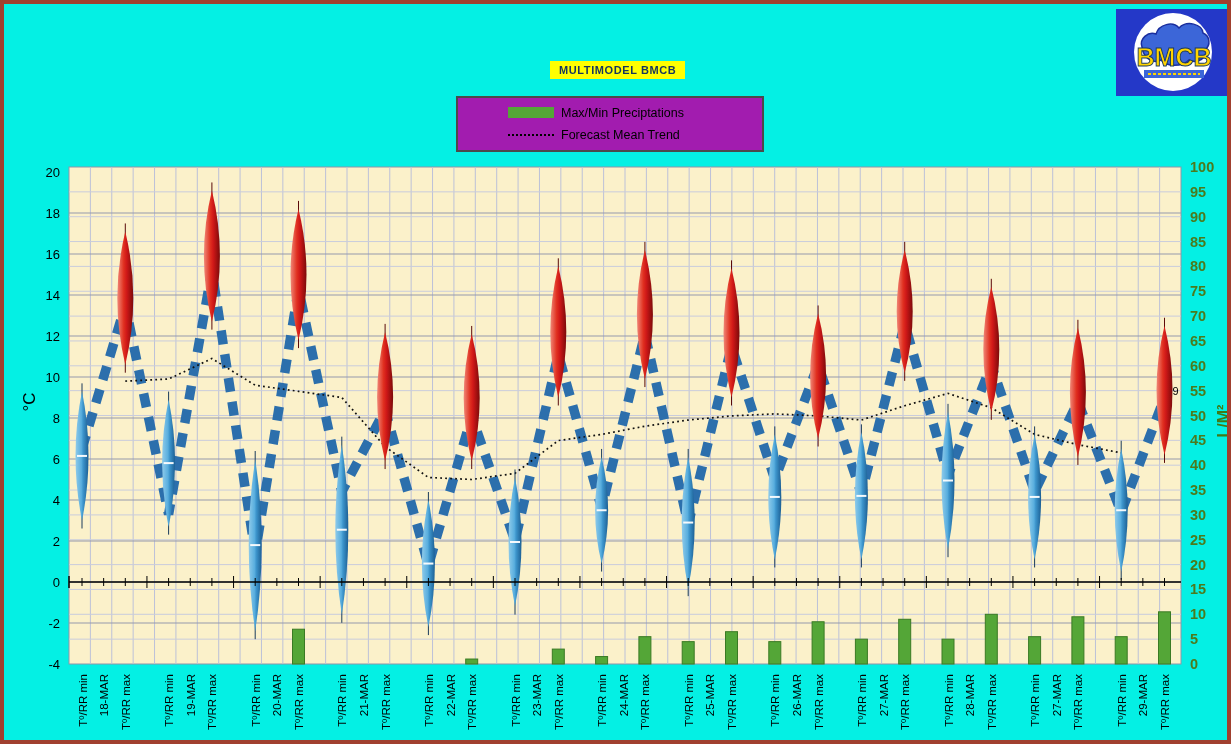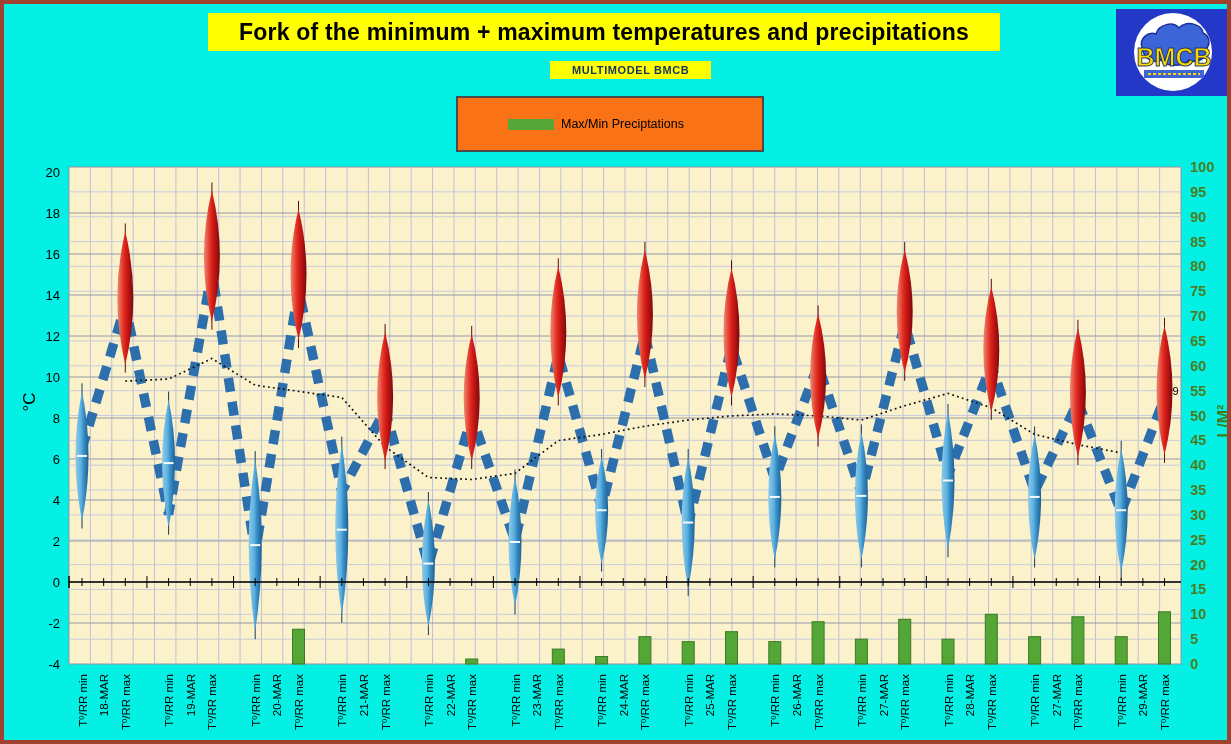--- a/index.html
+++ b/index.html
@@ -8,26 +8,26 @@
     background:#04F0E4; border:4px solid #A0402F; overflow:hidden;
     font-family:"Liberation Sans", sans-serif;
   }
   .chart-svg { position:absolute; left:0; top:0; width:1223px; height:736px; }
   .title-box {
     position:absolute; left:204px; top:9px; width:792px; height:38px;
     background:#FFFF00; display:flex; align-items:center; justify-content:center;
     font-size:23px; font-weight:bold; color:#000; letter-spacing:0.2px;
   }
   .subtitle-box {
-    position:absolute; left:546px; top:57px; padding:3px 22px;
+    position:absolute; left:546px; top:57px; padding:3px 9px;
     background:#FFFF00; color:#17365D; font-size:11px; font-weight:bold; letter-spacing:0.6px;
   }
   .legend-box {
     position:absolute; left:452px; top:92px; width:308px; height:56px;
-    background:#f97316; border:2px solid #4a4a4a; box-sizing:border-box;
+    background:#a21caf; border:2px solid #4a4a4a; box-sizing:border-box;
     display:flex; flex-direction:column; justify-content:space-evenly; padding-left:50px;
   }
   .legend-row { display:flex; align-items:center; height:16px; }
   .legend-swatch { width:46px; margin-right:7px; flex:none; }
   .sw-precip { height:11px; background:#54A637; }
   .sw-fork   { height:9px;  background:repeating-linear-gradient(90deg,#2C6FAC 0 8px, rgba(0,0,0,0) 8px 12px); }
   .sw-trend  { height:0; border-top:2px dotted #000; }
   .legend-label { font-size:12.5px; color:#000; white-space:nowrap; }
   .unit-c {
     position:absolute; left:6px; top:388px; width:40px; text-align:center;
@@ -413,28 +413,31 @@
         <text transform="translate(1035.1 670) rotate(-90)" text-anchor="end" font-size="11.5" fill="#000000" font-family="Liberation Sans, sans-serif">Tº/RR min</text>
         <text transform="translate(1056.75 670) rotate(-90)" text-anchor="end" font-size="11.5" fill="#000000" font-family="Liberation Sans, sans-serif">27-MAR</text>
         <text transform="translate(1078.3999999999999 670) rotate(-90)" text-anchor="end" font-size="11.5" fill="#000000" font-family="Liberation Sans, sans-serif">Tº/RR max</text>
         <text transform="translate(1121.6999999999998 670) rotate(-90)" text-anchor="end" font-size="11.5" fill="#000000" font-family="Liberation Sans, sans-serif">Tº/RR min</text>
         <text transform="translate(1143.35 670) rotate(-90)" text-anchor="end" font-size="11.5" fill="#000000" font-family="Liberation Sans, sans-serif">29-MAR</text>
         <text transform="translate(1164.9999999999998 670) rotate(-90)" text-anchor="end" font-size="11.5" fill="#000000" font-family="Liberation Sans, sans-serif">Tº/RR max</text>
       </g>
       <text x="1168.4999999999998" y="390.5" font-size="11" fill="#000" font-family="Liberation Sans, sans-serif">9</text>
     </svg>
 
-  <div class="title-box">Fork of the minimum + maximum temperatures and precipitations</div>
 
   <div class="subtitle-box">MULTIMODEL BMCB</div>
 
   <div class="legend-box">
     <div class="legend-row">
       <span class="legend-swatch sw-precip"></span>
       <span class="legend-label">Max/Min Preciptations</span>
+    </div>
+    <div class="legend-row">
+      <span class="legend-swatch sw-trend"></span>
+      <span class="legend-label">Forecast Mean Trend</span>
     </div>
   </div>
 
   <svg class="logo" viewBox="0 0 116 87">
     <rect x="0" y="0" width="116" height="87" fill="#2438C8"></rect>
     <circle cx="57" cy="43" r="39" fill="#FFFFFF"></circle>
     <path d="M26 38 C23 30 32 22 40 25 C43 15 57 12 63 19 C71 11 86 15 87 24 C94 27 95 36 89 41 C92 49 81 55 73 51 C66 58 51 58 45 51 C35 56 27 47 26 38 Z" fill="#3C66D8" stroke="#1A2E9E" stroke-width="1.5"></path>
     <text x="58" y="57" text-anchor="middle" font-size="25" font-weight="bold" fill="#FFD400" stroke="#17365D" stroke-width="0.9" font-family="Liberation Sans, sans-serif">BMCB</text>
     <rect x="28" y="61" width="60" height="8" fill="#3C66D8"></rect>
     <line x1="32" y1="65" x2="84" y2="65" stroke="#FFD400" stroke-width="2.2" stroke-dasharray="3 2"></line>

